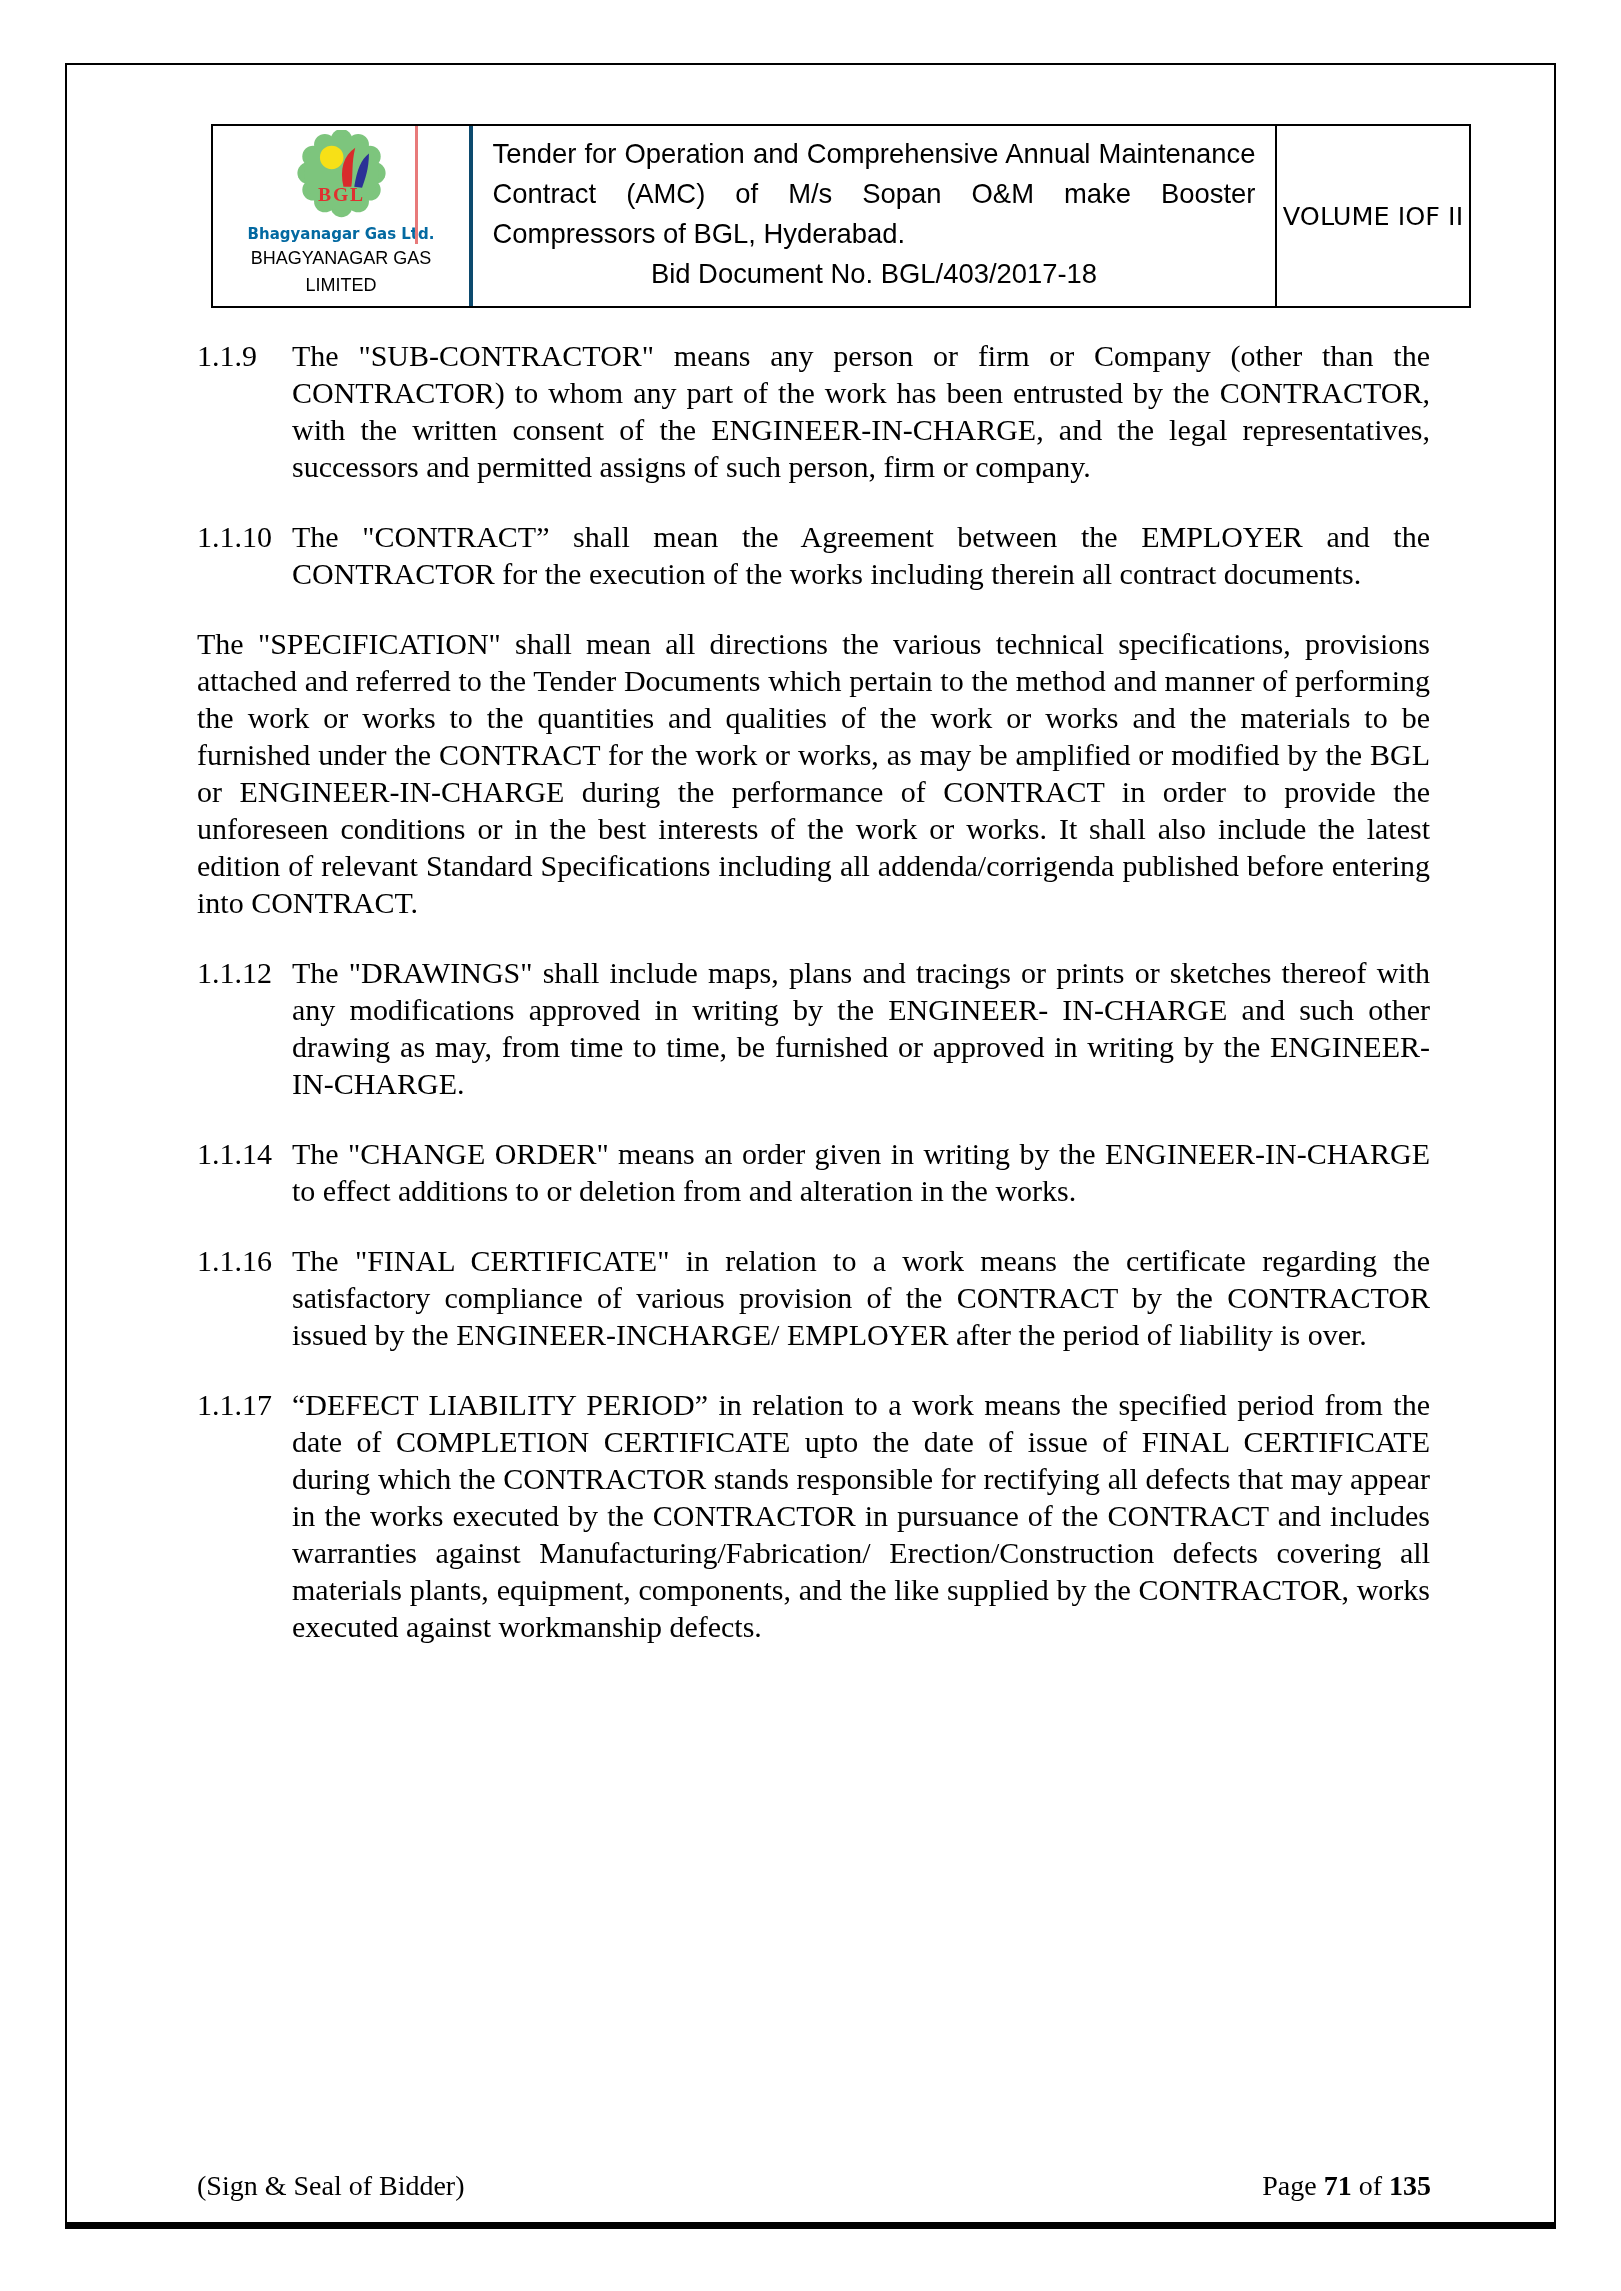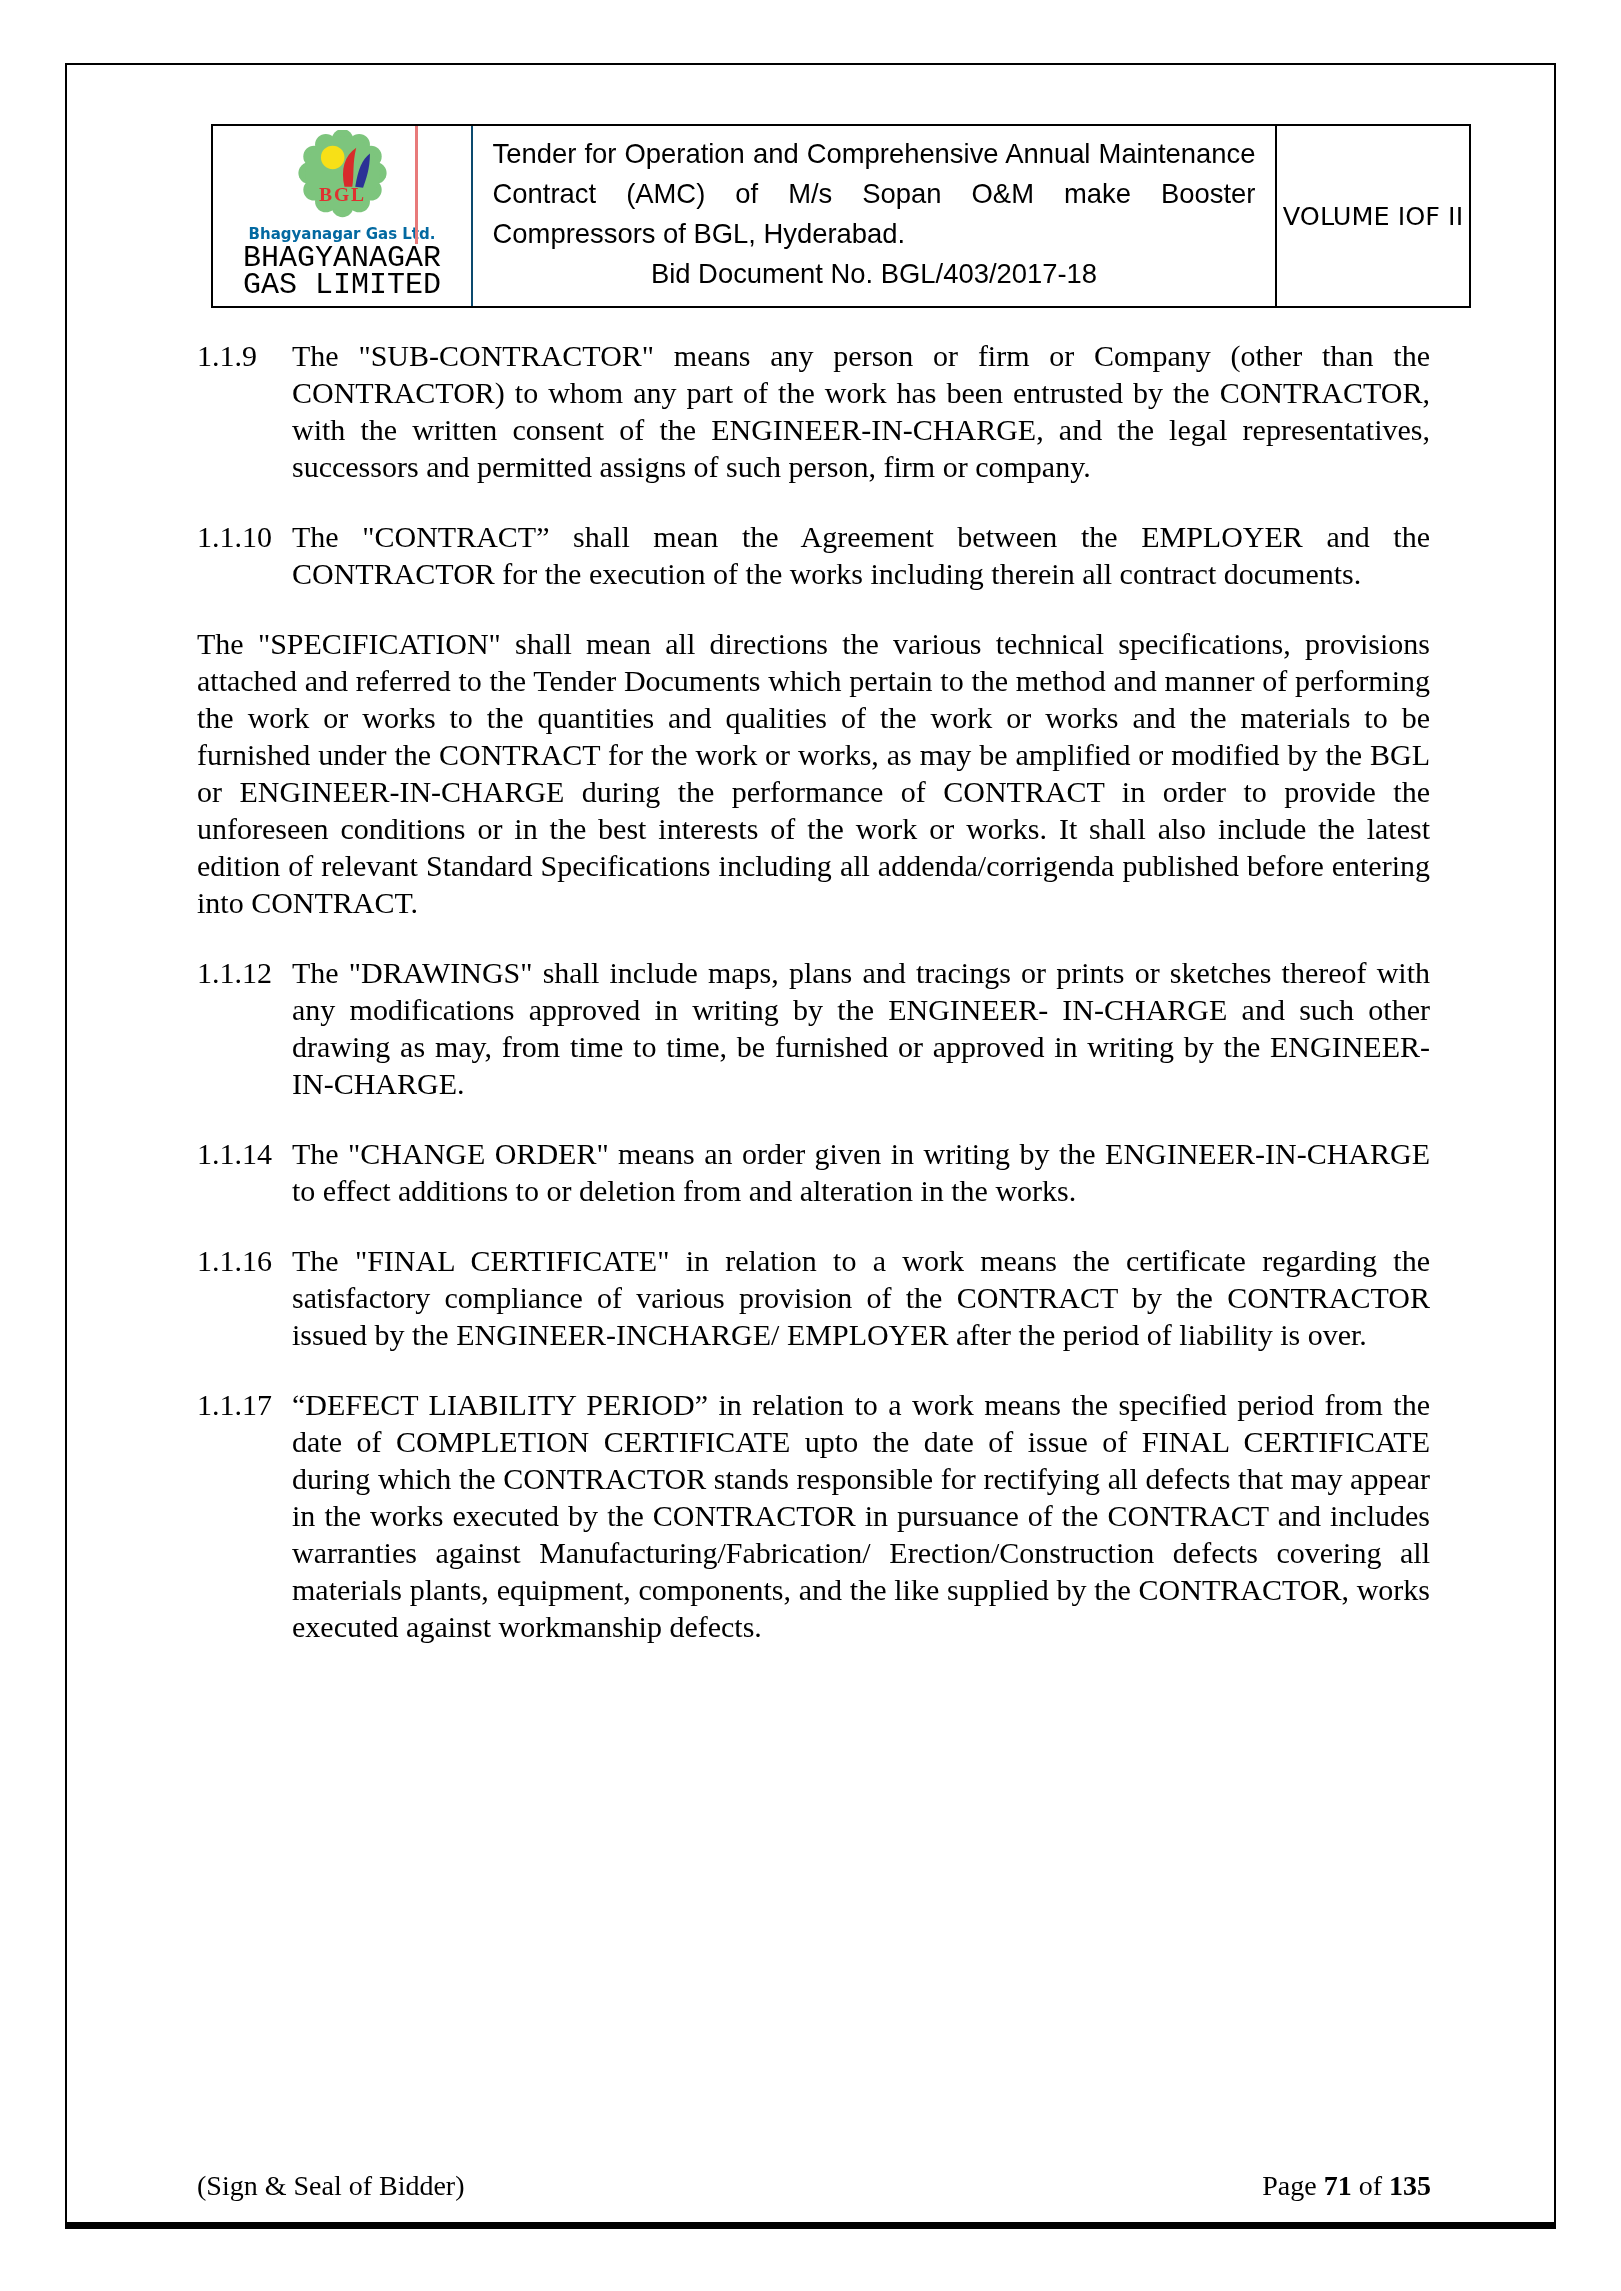--- a/index.html
+++ b/index.html
@@ -32,21 +32,21 @@
     top: 59px;
     width: 1260px;
     height: 184px;
     box-sizing: border-box;
     border: 2px solid #000;
     display: flex;
   }
   .logo-cell {
     width: 260px;
     box-sizing: border-box;
-    border-right: 2px solid #0c4a6e;
+    border-right: 4px solid #0c4a6e;
     position: relative;
     display: flex;
     flex-direction: column;
     align-items: center;
     justify-content: flex-start;
     padding-top: 3.9px;
   }
   .red-line {
     position: absolute;
     left: 202px;
@@ -58,22 +58,22 @@
   .logo-svg { display: block; }
   .logo-subtext {
     font-family: "DejaVu Sans", sans-serif;
     font-size: 15px;
     font-weight: bold;
     color: #0369a1;
     line-height: 16.7px;
     margin-top: -2px;
   }
   .company-name {
-    font-family: Liberation Mono, monospace;
-    font-size: 30px;
+    font-family: Liberation Sans, sans-serif;
+    font-size: 18px;
     line-height: 27.4px;
     text-align: center;
     margin-top: 2px;
     width: 225px;
   }
   .title-cell {
     flex: 1;
     box-sizing: border-box;
     border-right: 2px solid #000;
     padding: 7.8px 19.6px 0 19.6px;

